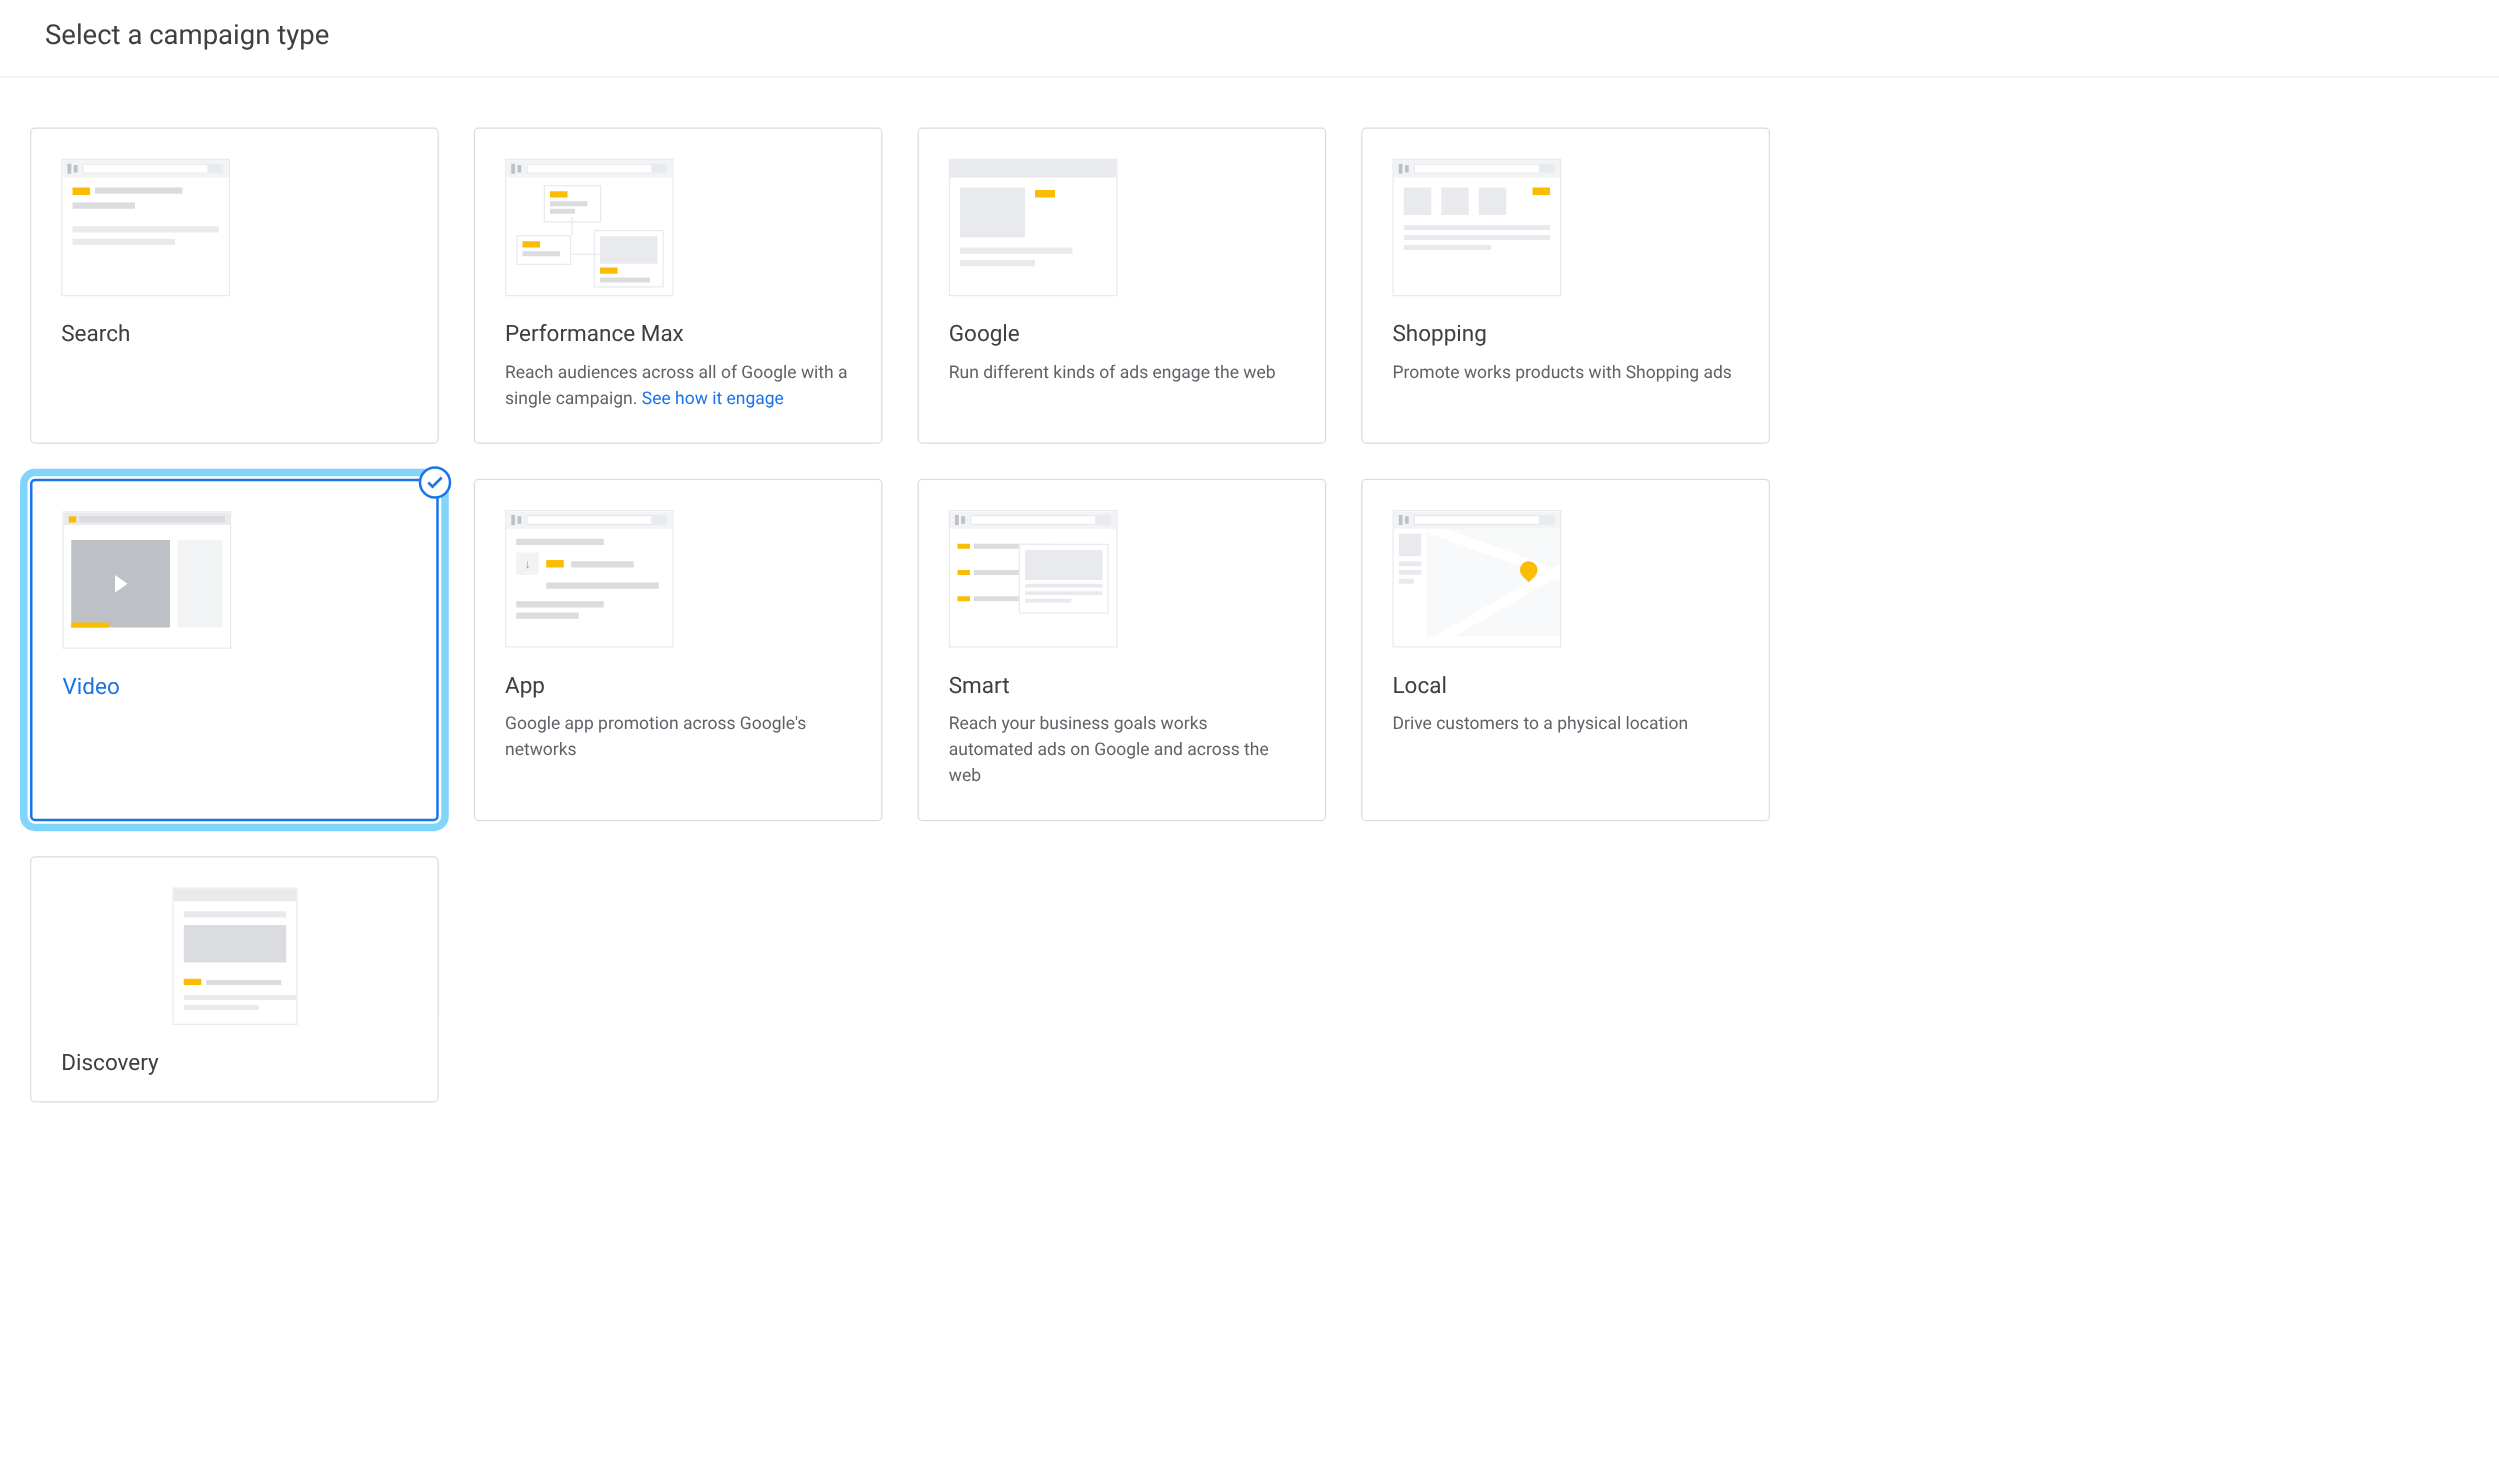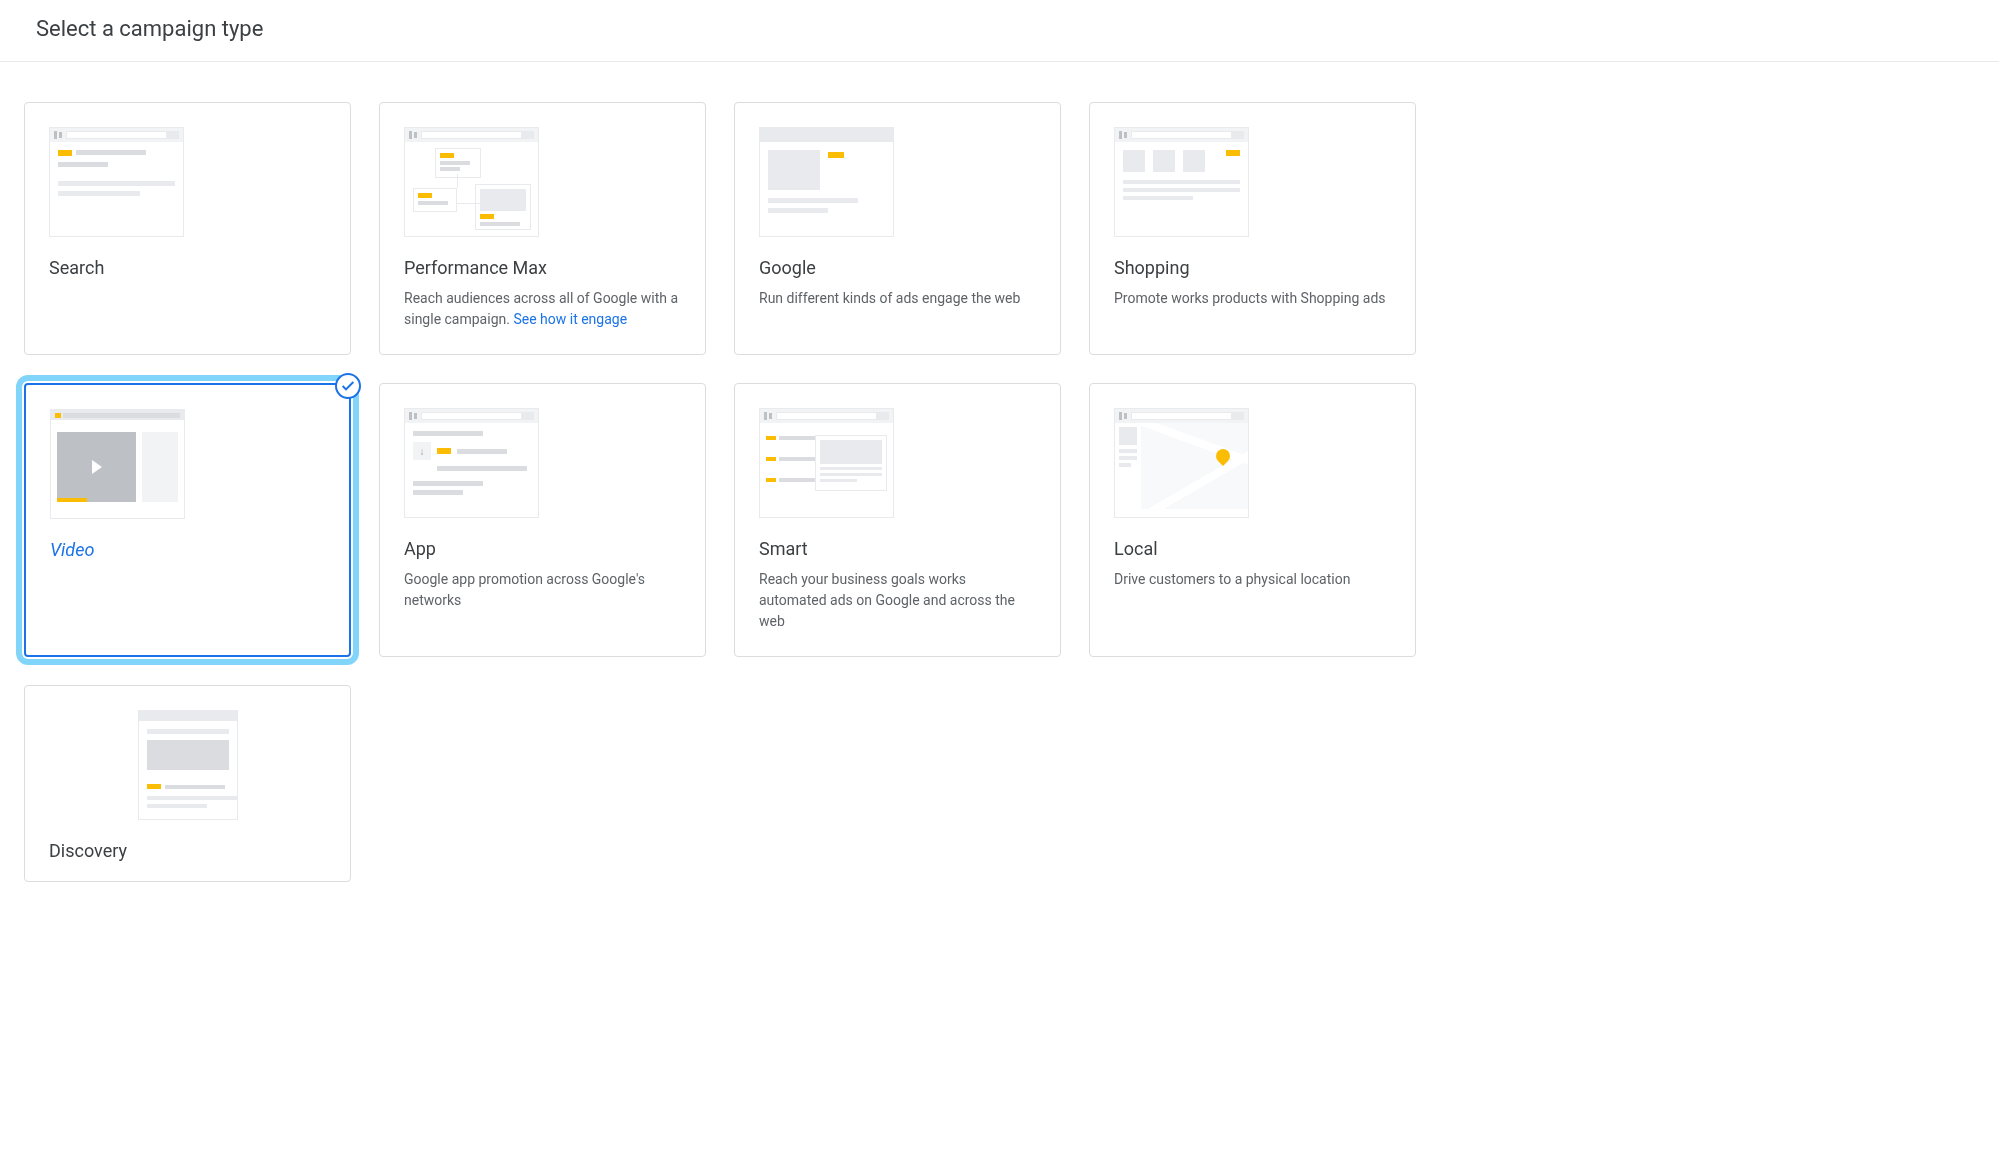--- a/index.html
+++ b/index.html
@@ -30,21 +30,20 @@
     border-radius: 4px;
     padding: 24px;
     cursor: pointer;
     position: relative;
     background: #fff;
   }
   .card.selected {
     border: 2px solid #1a73e8;
     outline: 6px solid #81d4fa;
     outline-offset: 2px;
-    font-style: italic;
   }
   .card.selected .card-title,
   .card.selected .card-desc {
     color: #1a73e8;
   }
   .check-badge {
     position: absolute;
     top: -12px;
     right: -12px;
     width: 26px;

